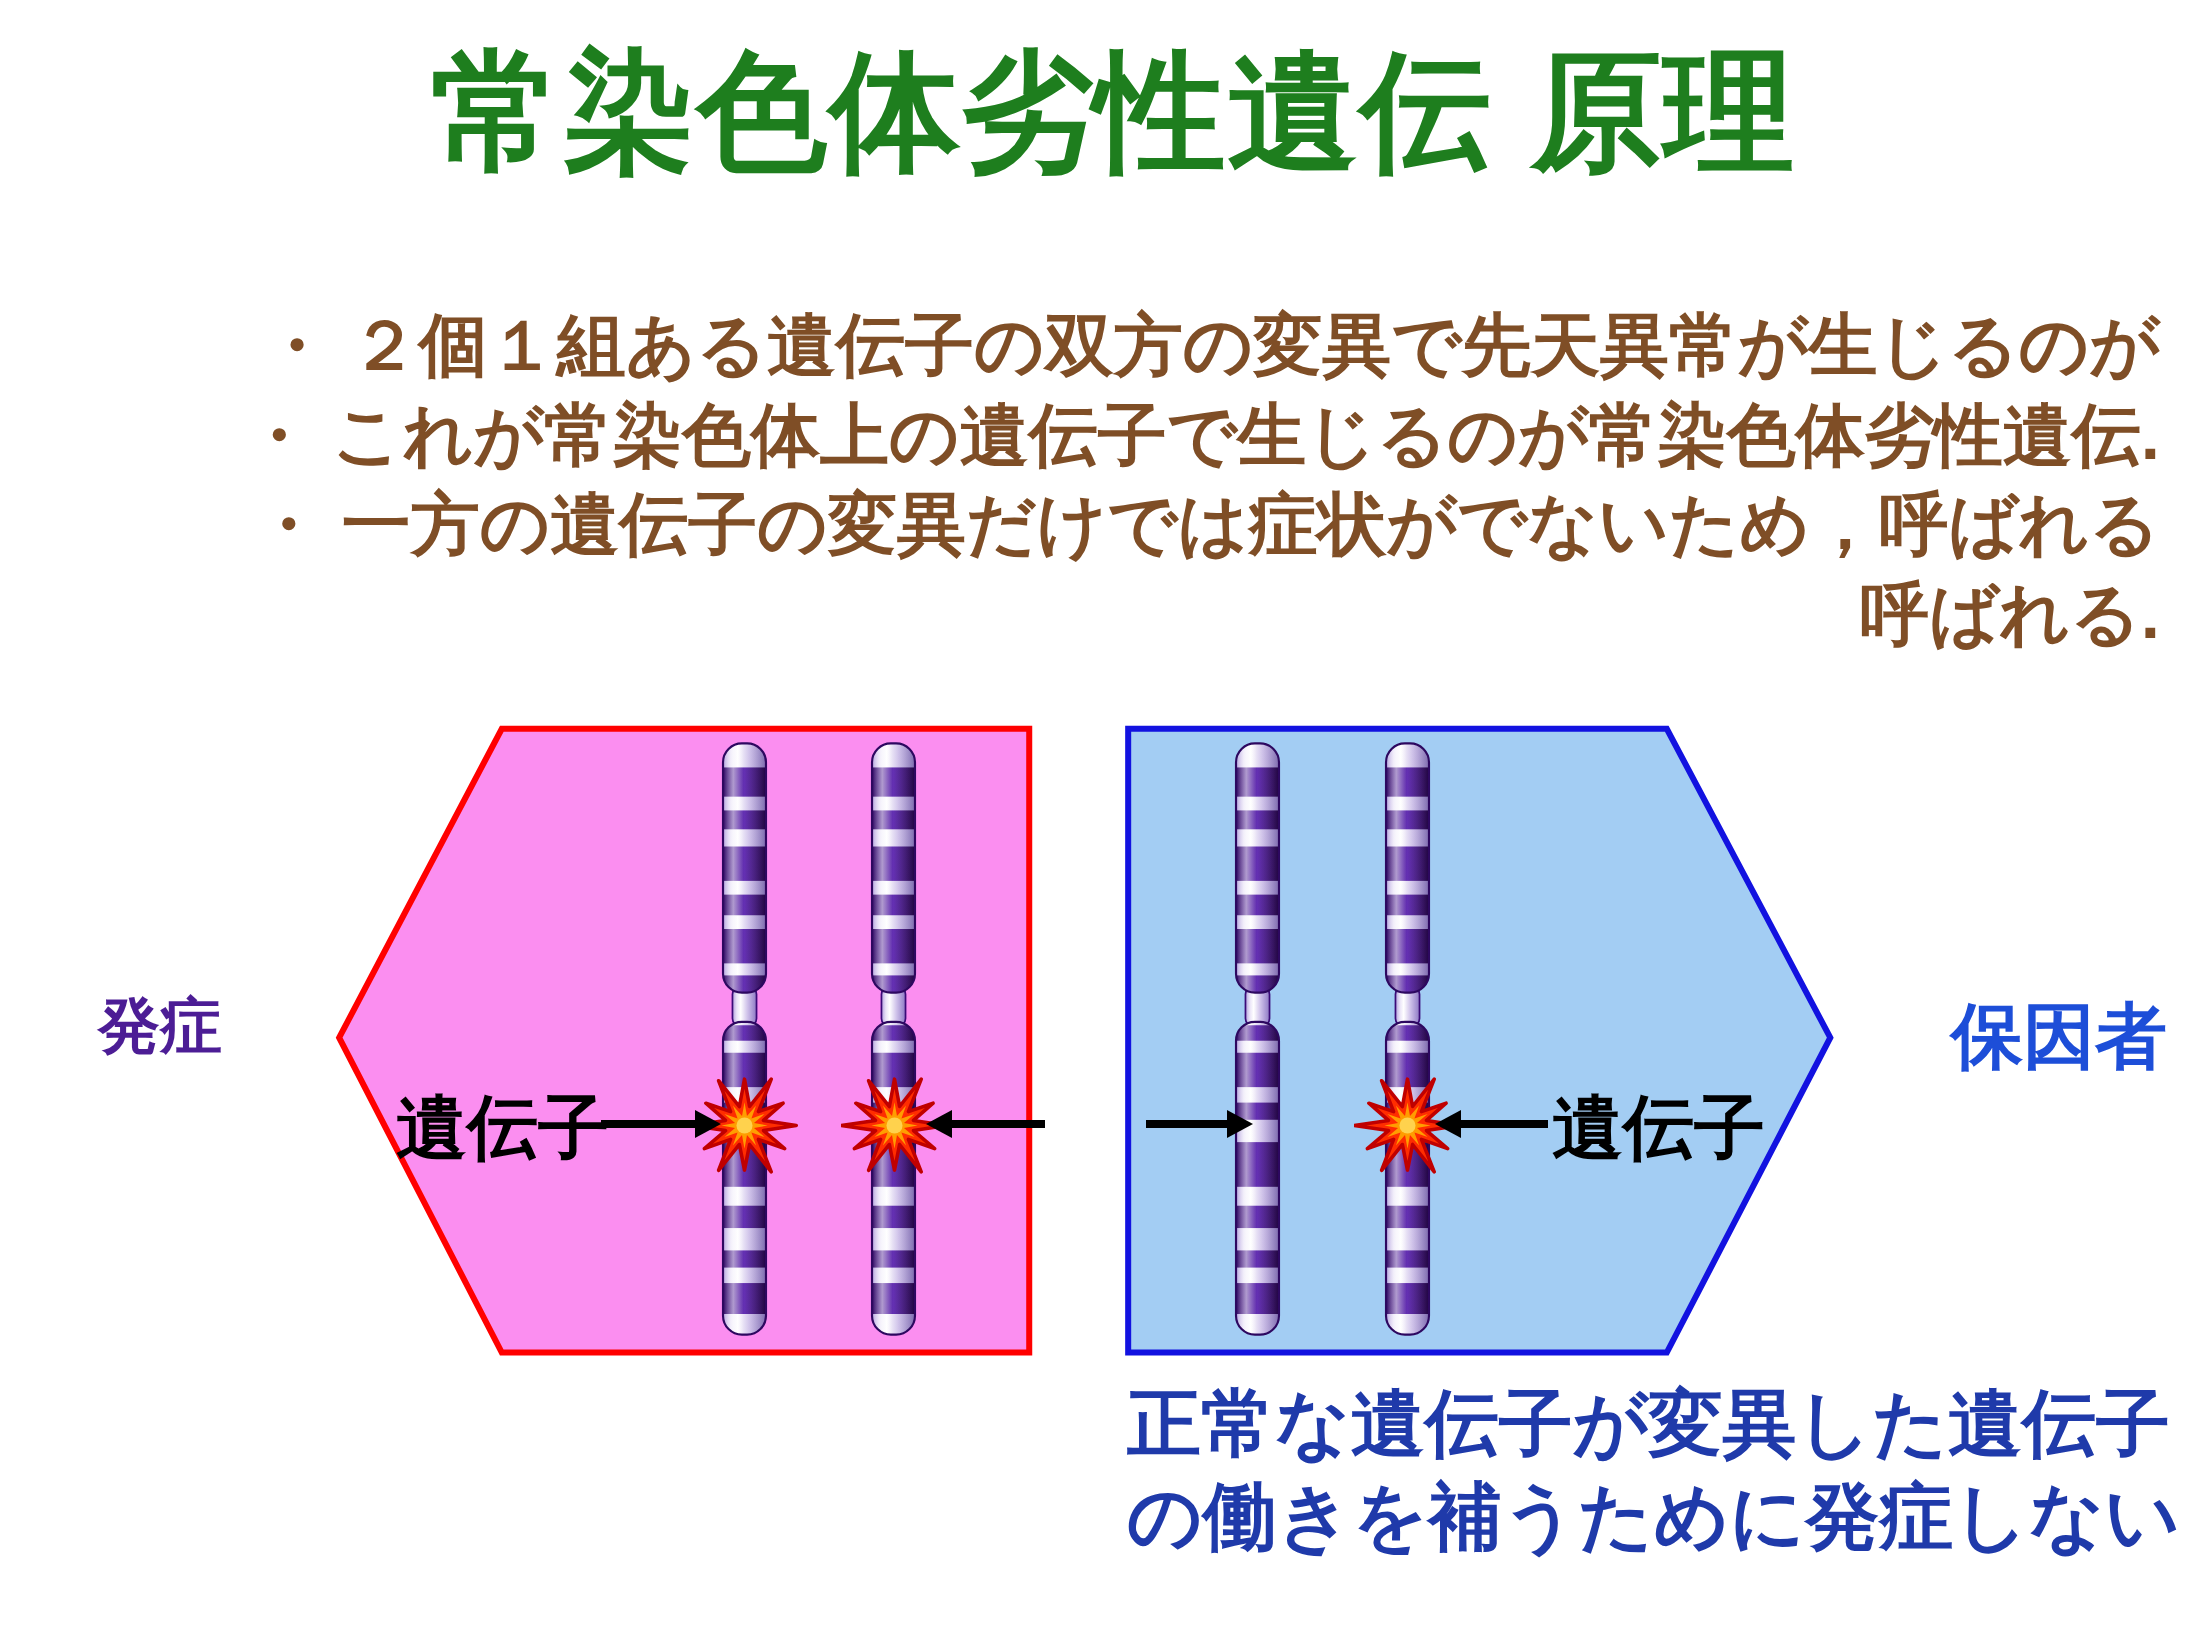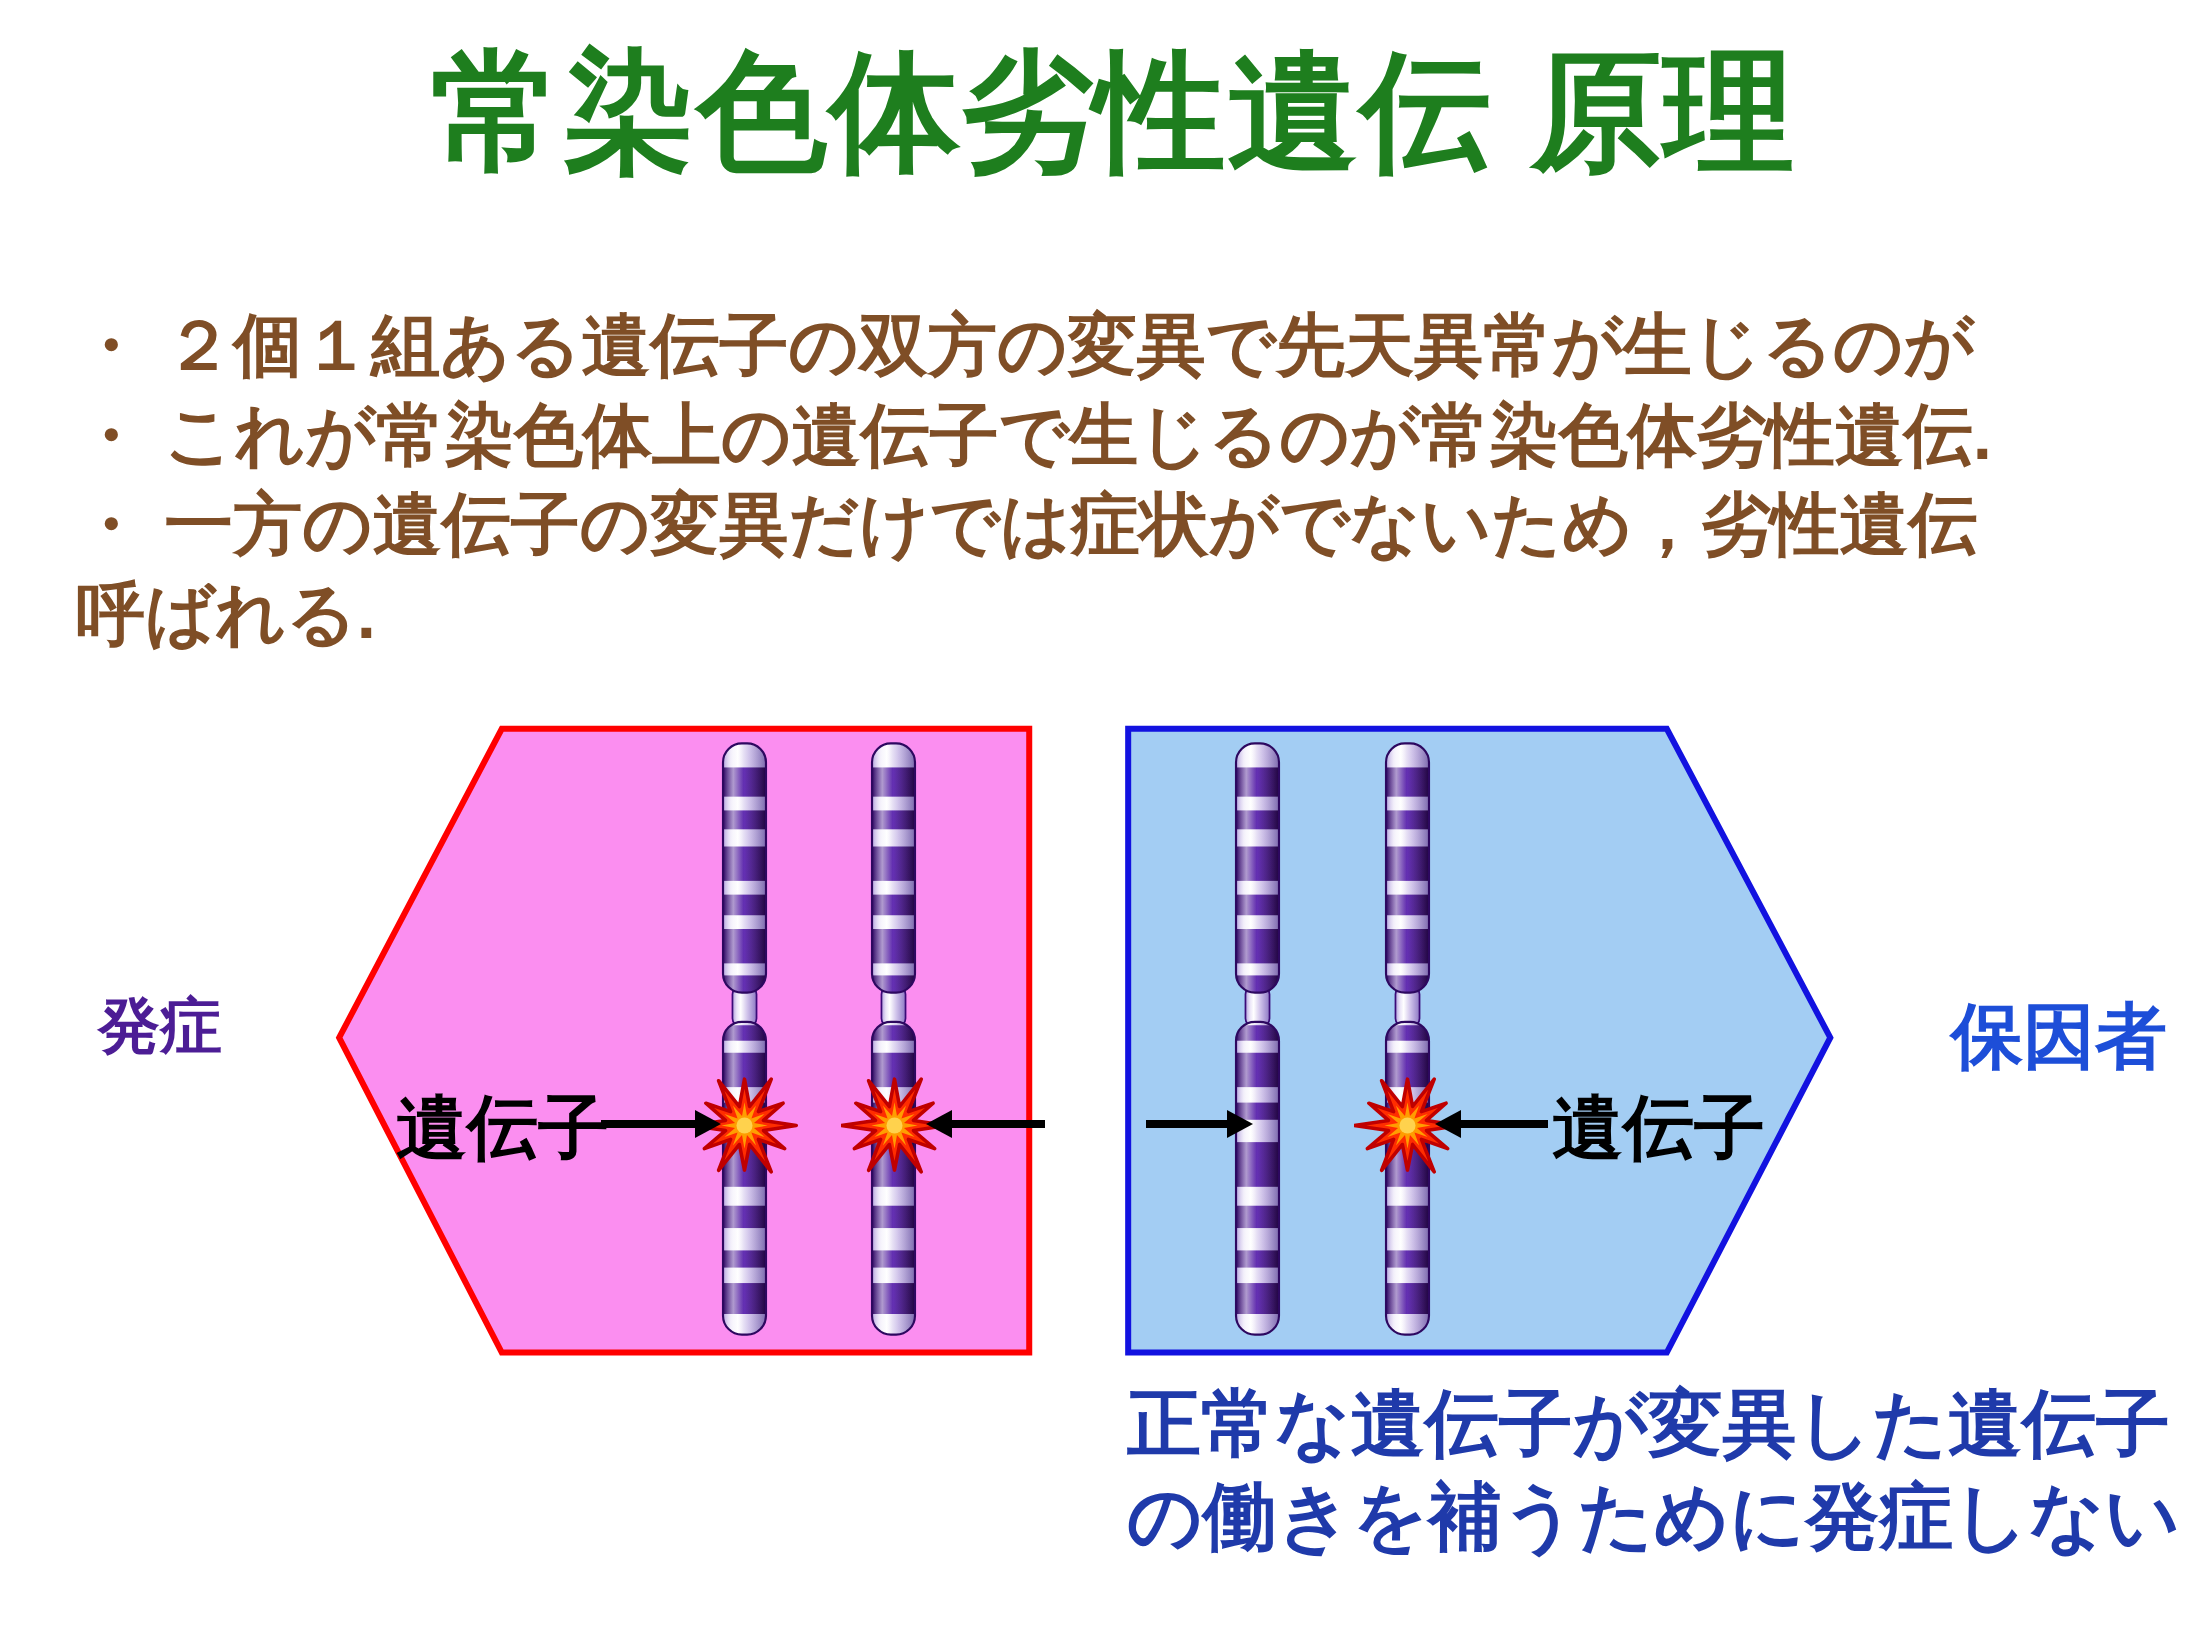--- a/index.html
+++ b/index.html
@@ -11,23 +11,24 @@
     overflow:hidden;
     font-family:"Liberation Sans", sans-serif;
   }
   .title {
     position:absolute; top:13px; left:0; width:2203px;
     margin:12px; text-align:center;
     font-size:131px; font-weight:bold; letter-spacing:1.7px;
     color:#1e7e1e;
   }
   .bullets {
-    position:absolute; left:76px; top:301px; width:2091px;
+    position:absolute; left:69px; top:301px; width:2091px;
     font-size:69px; font-weight:bold; line-height:1.30;
     color:#7f4e26;
+    text-align:right;
   }
   .panel-svg { position:absolute; left:0; top:0; z-index:1; }
   .panel-affected { fill:#fb8ef0; stroke:#ff0000; stroke-width:7; stroke-linejoin:miter; }
   .panel-carrier  { fill:#a3cdf3; stroke:#1212e0; stroke-width:7; stroke-linejoin:miter; }
 
   .chromosome { position:absolute; top:738px; width:55px; height:602px; z-index:2; }
   #chrA1 { left:717px; }  #chrA2 { left:866px; }
   #chrC1 { left:1230px; } #chrC2 { left:1380px; }
 
   .burst { position:absolute; top:1072px; width:107px; height:107px; z-index:3; }
@@ -133,21 +134,21 @@
   </defs>
 </svg>
 
 <div class="page">
 
   <h1 class="title">常染色体劣性遺伝 原理</h1>
 
   <div class="bullets">
     <div>・ ２個１組ある遺伝子の双方の変異で先天異常が生じるのが</div>
     <div>・ これが常染色体上の遺伝子で生じるのが常染色体劣性遺伝.</div>
-    <div>・ 一方の遺伝子の変異だけでは症状がでないため，劣性遺伝</div>
+    <div>・ 一方の遺伝子の変異だけでは症状がでないため，呼ばれる</div>
     <div>呼ばれる.</div>
   </div>
 
   <svg class="panel-svg" width="2203" height="1652" viewBox="0 0 2560 1920">
     <polygon class="panel-affected" points="394,1206 583,847 1196,847 1196,1572 583,1572"></polygon>
     <polygon class="panel-carrier" points="2127,1206 1937,847 1311,847 1311,1572 1937,1572"></polygon>
   </svg>
 
   <div class="chromosome" id="chrA1">
     <svg width="55" height="602" viewBox="0 0 64 700">

